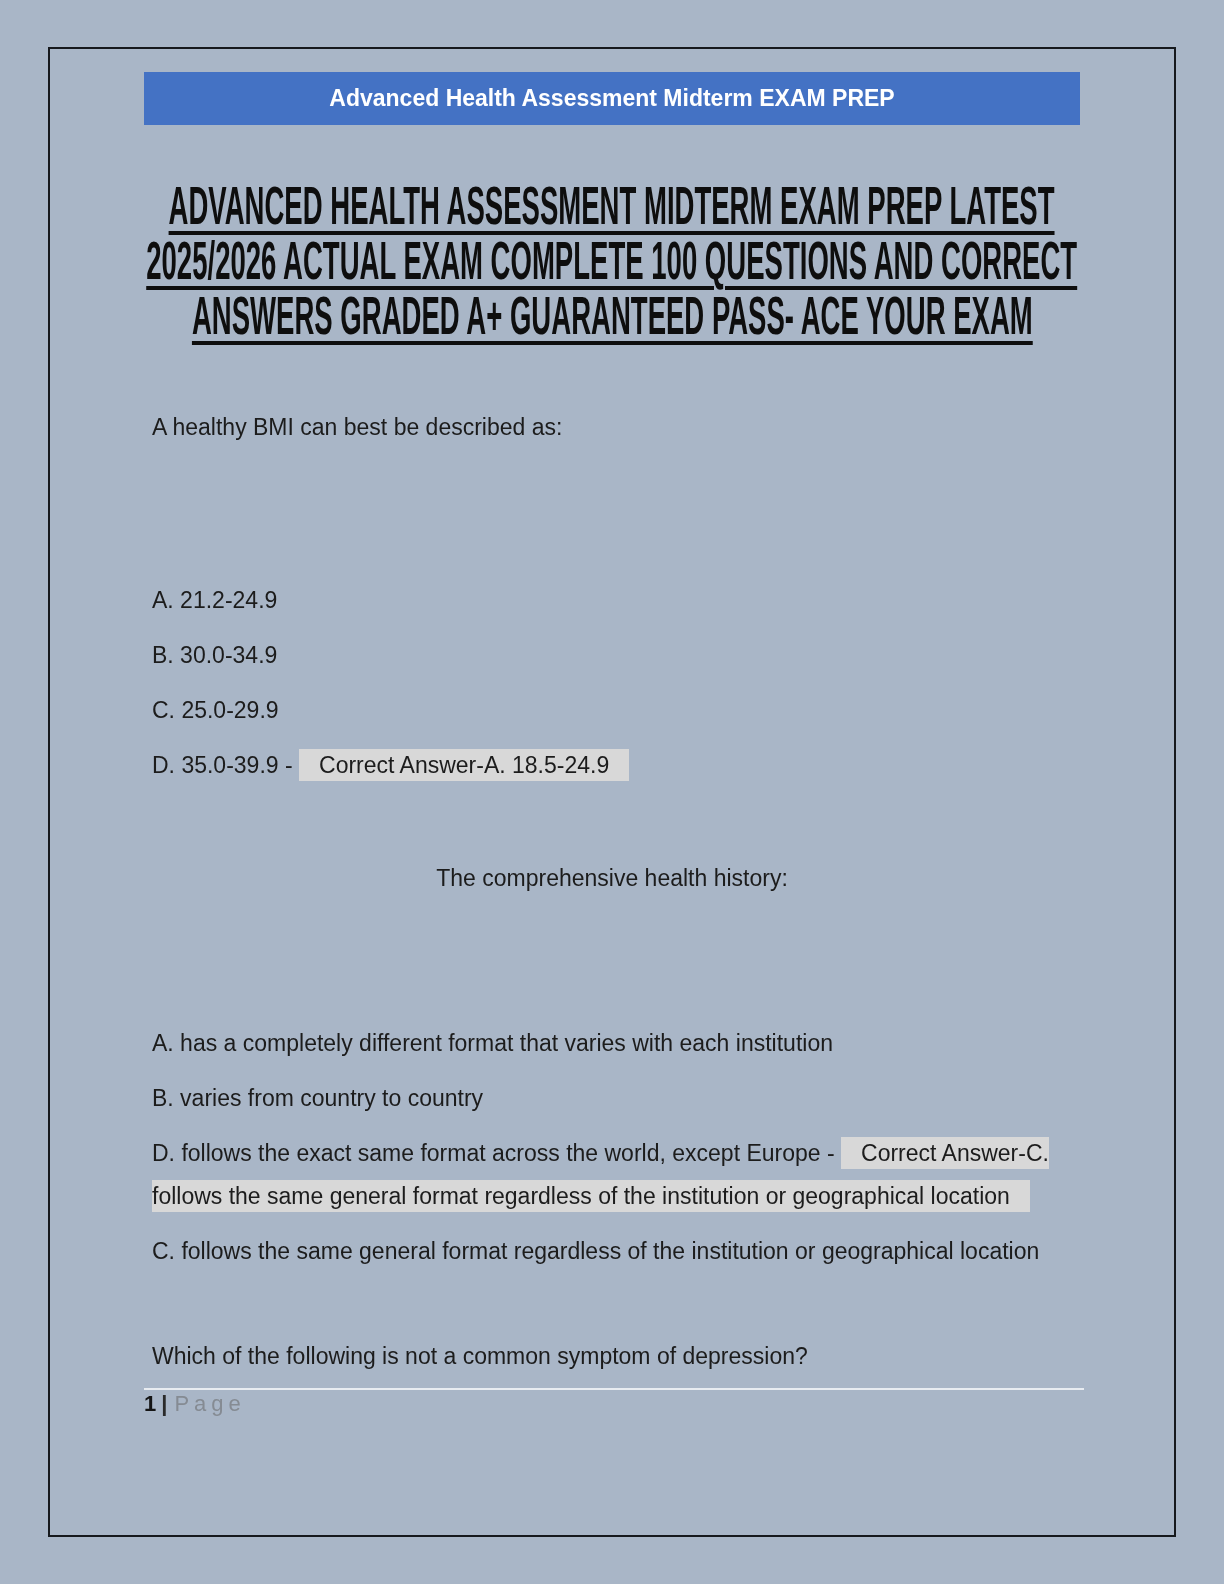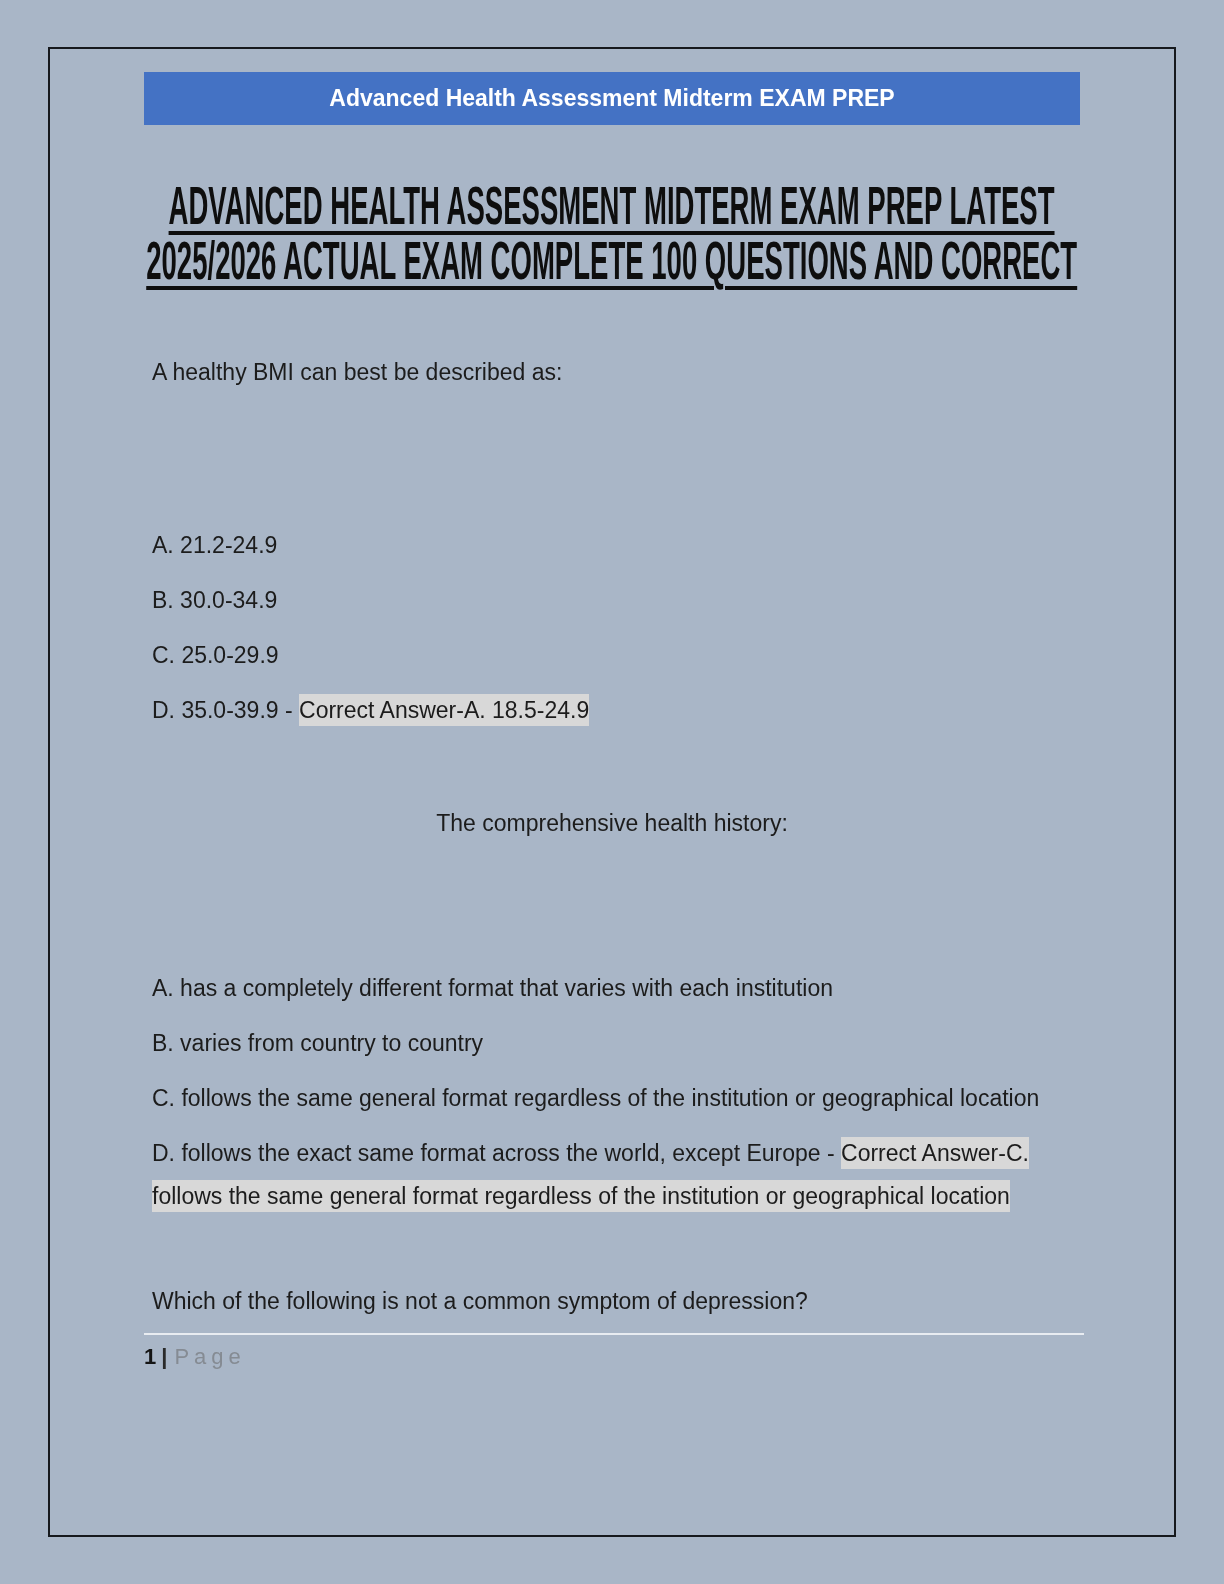--- a/index.html
+++ b/index.html
@@ -69,30 +69,29 @@
   }
   .q1-prompt { margin-top: 64px; }
   .opt-group-1 { margin-top: 130px; }
   .q2-prompt { margin-top: 70px; text-align: center; }
   .opt-group-2 { margin-top: 122px; }
   .q3-prompt { margin-top: 62px; }
   .opt { margin-bottom: 12px; }
   .opt:last-child { margin-bottom: 0; }
   .hl {
     background: #d8d8d8;
-    padding: 3px 0;
+    padding: 3px 20px;
   }
   .footer-rule {
     margin-top: 10px;
     width: 940px;
     height: 2px;
     background: #e8ecf1;
   }
   .footer-line {
-    margin-top: 8px;
     font-size: 22px;
     line-height: 28px;
   }
   .pg-num {
     font-weight: 700;
     color: #151515;
   }
   .pg-sep {
     color: #2a2a2a;
     font-weight: 700;
@@ -114,38 +113,41 @@
     <span>Advanced Health Assessment Midterm EXAM PREP</span>
   </div>
 
   <div class="title-block">
     <div class="title-line">
       <span>ADVANCED HEALTH ASSESSMENT MIDTERM EXAM PREP LATEST</span>
     </div>
     <div class="title-line">
       <span>2025/2026 ACTUAL EXAM COMPLETE 100 QUESTIONS AND CORRECT</span>
     </div>
+    <div class="title-line">
+      <span>ANSWERS GRADED A+ GUARANTEED PASS- ACE YOUR EXAM</span>
+    </div>
   </div>
 
   <p class="q1-prompt">A healthy BMI can best be described as:</p>
 
   <div class="opt-group-1">
     <p class="opt">A. 21.2-24.9</p>
     <p class="opt">B. 30.0-34.9</p>
     <p class="opt">C. 25.0-29.9</p>
     <p class="opt"><span>D. 35.0-39.9 - </span><span class="hl">Correct Answer-A. 18.5-24.9</span></p>
   </div>
 
   <p class="q2-prompt">The comprehensive health history:</p>
 
   <div class="opt-group-2">
     <p class="opt">A. has a completely different format that varies with each institution</p>
     <p class="opt">B. varies from country to country</p>
+    <p class="opt"><span>D. follows the exact same format across the world, except Europe - </span><span class="hl">Correct Answer-C. follows the same general format regardless of the institution or geographical location</span></p>
     <p class="opt">C. follows the same general format regardless of the institution or geographical location</p>
-    <p class="opt"><span>D. follows the exact same format across the world, except Europe - </span><span class="hl">Correct Answer-C. follows the same general format regardless of the institution or geographical location</span></p>
   </div>
 
   <p class="q3-prompt">Which of the following is not a common symptom of depression?</p>
 
   <div class="footer-rule"></div>
 
   <div class="footer-line">
     <span class="pg-num">1</span><span class="pg-sep">|</span><span class="pg-label">Page</span>
   </div>
 

